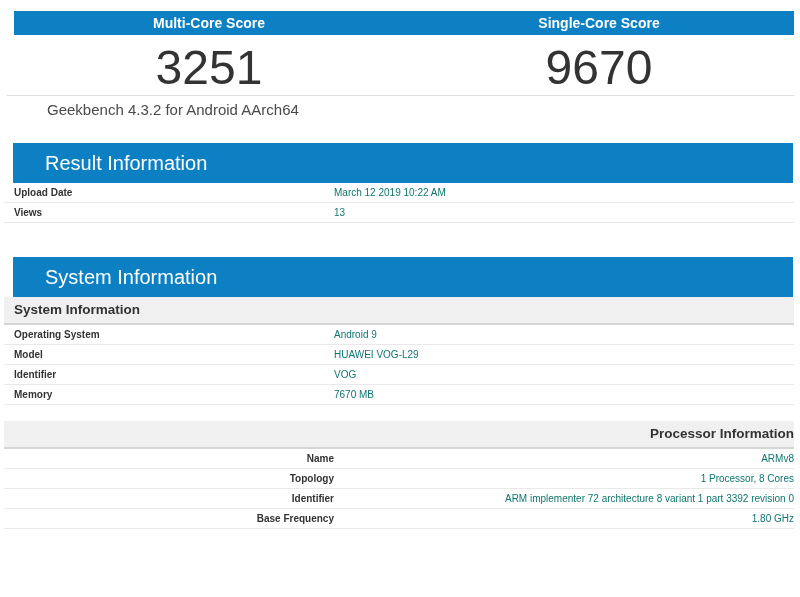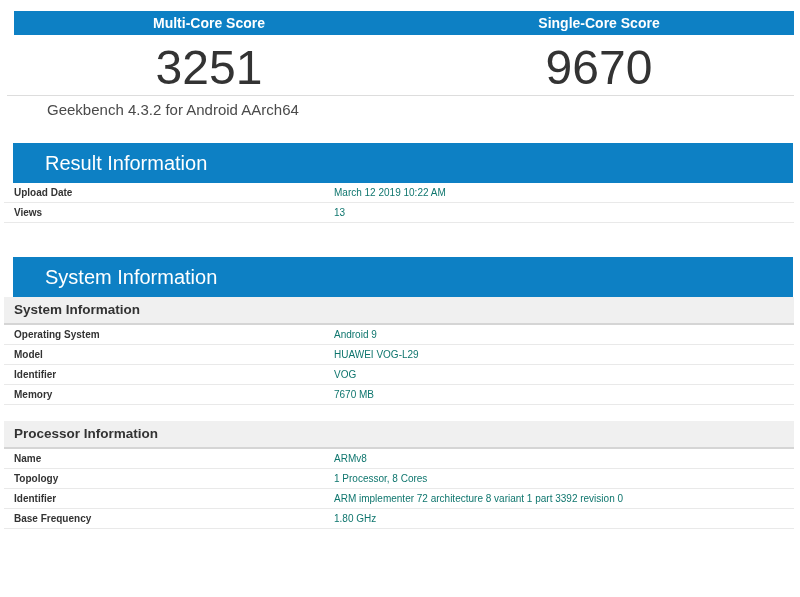--- a/index.html
+++ b/index.html
@@ -76,21 +76,21 @@
     background: var(--accent);
     color: #fff;
     font-size: 20px;
     font-weight: normal;
     line-height: 40px;
     padding-left: 32px;
   }
 
   
   .gb-table { width: 790px; }
-  .gb-table-gap { margin-top: 16px; }
+  .gb-table-gap { margin-top: 16px; text-align: right; }
   .gb-subheader {
     height: 28px;
     background: #f0f0f0;
     border-bottom: 2px solid #d5d5d5;
     font-size: 13.5px;
     font-weight: bold;
     color: #333;
     line-height: 26px;
     padding-left: 10px;
   }

